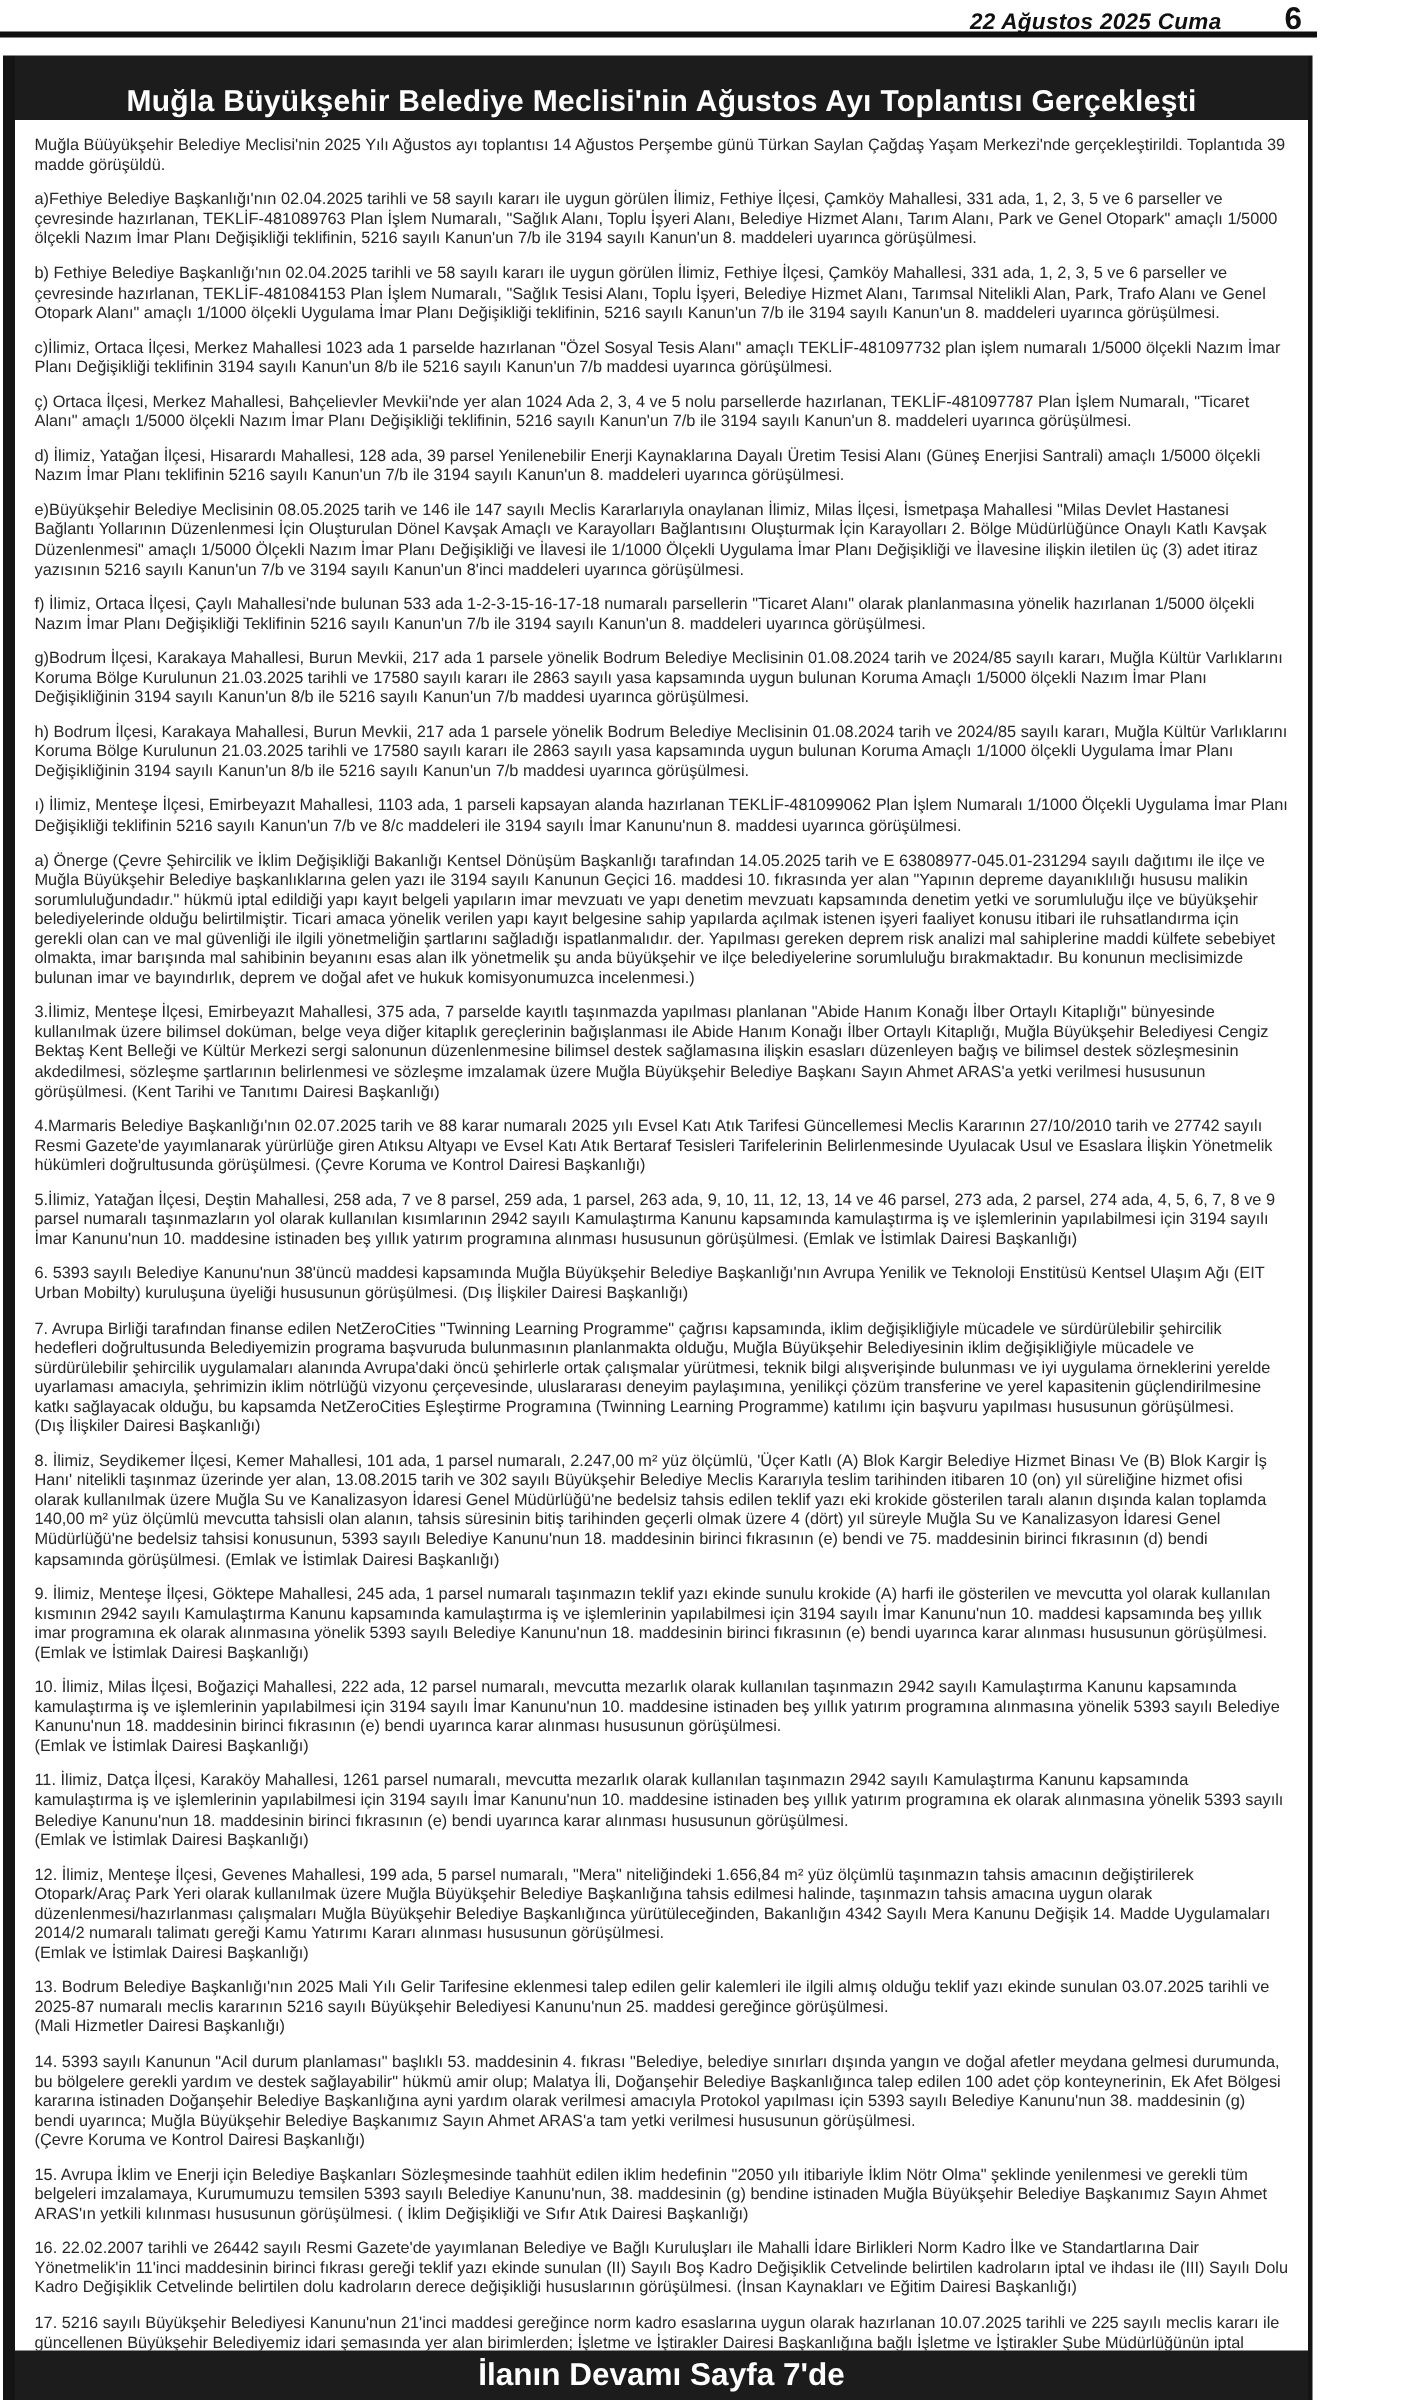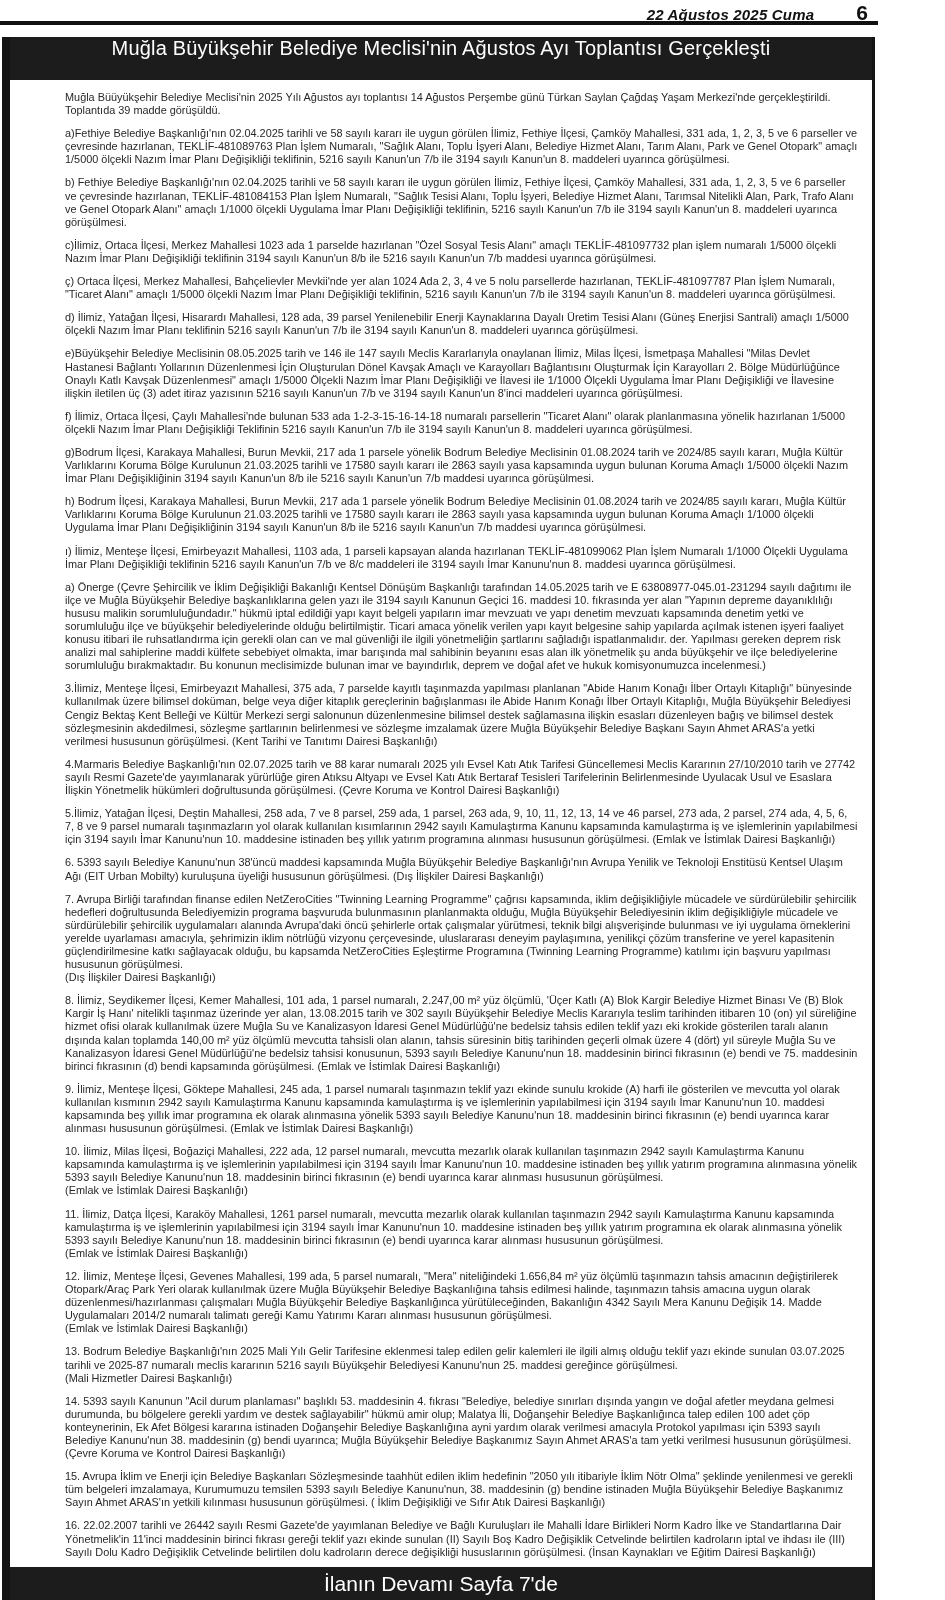--- a/index.html
+++ b/index.html
@@ -50,48 +50,47 @@
     border-right: 3px solid #141414;
     display: flex;
     flex-direction: column;
     background: #ffffff;
   }
   .title-bar {
     background: #1c1c1c;
     color: #ffffff;
     min-height: 43px;
     display: flex;
-    align-items: flex-start;
+    align-items: flex-end;
     justify-content: center;
     font-size: 20px;
-    font-weight: normal;
+    font-weight: bold;
     letter-spacing: 0.2px;
   }
   .box-body {
     flex: 1 1 auto;
     overflow: hidden;
     padding: 11px 13px 0 13px;
     font-size: 10.9px;
     line-height: 13.1px;
-    margin-left: 42px;
   }
   .box-body p {
     margin: 0 0 10px 0;
     white-space: pre-line;
     text-align: left;
   }
   .footer-bar {
     background: #1c1c1c;
     color: #ffffff;
     min-height: 33px;
     display: flex;
     align-items: center;
     justify-content: center;
     font-size: 21px;
-    font-weight: normal;
+    font-weight: bold;
   }
 </style>
 </head>
 <body>
 
 <div class="page">
 
   <div class="masthead">
     <span class="date">22 Ağustos 2025 Cuma</span>
     <span class="pagenum">6</span>
@@ -106,21 +105,21 @@
 
     <div class="box-body">
       <p>Muğla Büüyükşehir Belediye Meclisi'nin 2025 Yılı Ağustos ayı toplantısı 14 Ağustos Perşembe günü Türkan Saylan Çağdaş Yaşam Merkezi'nde gerçekleştirildi. Toplantıda 39 madde görüşüldü.</p>
       <div>
           <p>a)Fethiye Belediye Başkanlığı'nın 02.04.2025 tarihli ve 58 sayılı kararı ile uygun görülen İlimiz, Fethiye İlçesi, Çamköy Mahallesi, 331 ada, 1, 2, 3, 5 ve 6 parseller ve çevresinde hazırlanan, TEKLİF-481089763 Plan İşlem Numaralı, "Sağlık Alanı, Toplu İşyeri Alanı, Belediye Hizmet Alanı, Tarım Alanı, Park ve Genel Otopark" amaçlı 1/5000 ölçekli Nazım İmar Planı Değişikliği teklifinin, 5216 sayılı Kanun'un 7/b ile 3194 sayılı Kanun'un 8. maddeleri uyarınca görüşülmesi.</p>
           <p>b) Fethiye Belediye Başkanlığı'nın 02.04.2025 tarihli ve 58 sayılı kararı ile uygun görülen İlimiz, Fethiye İlçesi, Çamköy Mahallesi, 331 ada, 1, 2, 3, 5 ve 6 parseller ve çevresinde hazırlanan, TEKLİF-481084153 Plan İşlem Numaralı, "Sağlık Tesisi Alanı, Toplu İşyeri, Belediye Hizmet Alanı, Tarımsal Nitelikli Alan, Park, Trafo Alanı ve Genel Otopark Alanı" amaçlı 1/1000 ölçekli Uygulama İmar Planı Değişikliği teklifinin, 5216 sayılı Kanun'un 7/b ile 3194 sayılı Kanun'un 8. maddeleri uyarınca görüşülmesi.</p>
           <p>c)İlimiz, Ortaca İlçesi, Merkez Mahallesi 1023 ada 1 parselde hazırlanan "Özel Sosyal Tesis Alanı" amaçlı TEKLİF-481097732 plan işlem numaralı 1/5000 ölçekli Nazım İmar Planı Değişikliği teklifinin 3194 sayılı Kanun'un 8/b ile 5216 sayılı Kanun'un 7/b maddesi uyarınca görüşülmesi.</p>
           <p>ç) Ortaca İlçesi, Merkez Mahallesi, Bahçelievler Mevkii'nde yer alan 1024 Ada 2, 3, 4 ve 5 nolu parsellerde hazırlanan, TEKLİF-481097787 Plan İşlem Numaralı, "Ticaret Alanı" amaçlı 1/5000 ölçekli Nazım İmar Planı Değişikliği teklifinin, 5216 sayılı Kanun'un 7/b ile 3194 sayılı Kanun'un 8. maddeleri uyarınca görüşülmesi.</p>
           <p>d) İlimiz, Yatağan İlçesi, Hisarardı Mahallesi, 128 ada, 39 parsel Yenilenebilir Enerji Kaynaklarına Dayalı Üretim Tesisi Alanı (Güneş Enerjisi Santrali) amaçlı 1/5000 ölçekli Nazım İmar Planı teklifinin 5216 sayılı Kanun'un 7/b ile 3194 sayılı Kanun'un 8. maddeleri uyarınca görüşülmesi.</p>
           <p>e)Büyükşehir Belediye Meclisinin 08.05.2025 tarih ve 146 ile 147 sayılı Meclis Kararlarıyla onaylanan İlimiz, Milas İlçesi, İsmetpaşa Mahallesi "Milas Devlet Hastanesi Bağlantı Yollarının Düzenlenmesi İçin Oluşturulan Dönel Kavşak Amaçlı ve Karayolları Bağlantısını Oluşturmak İçin Karayolları 2. Bölge Müdürlüğünce Onaylı Katlı Kavşak Düzenlenmesi" amaçlı 1/5000 Ölçekli Nazım İmar Planı Değişikliği ve İlavesi ile 1/1000 Ölçekli Uygulama İmar Planı Değişikliği ve İlavesine ilişkin iletilen üç (3) adet itiraz yazısının 5216 sayılı Kanun'un 7/b ve 3194 sayılı Kanun'un 8'inci maddeleri uyarınca görüşülmesi.</p>
-          <p>f) İlimiz, Ortaca İlçesi, Çaylı Mahallesi'nde bulunan 533 ada 1-2-3-15-16-14-18 numaralı parsellerin "Ticaret Alanı" olarak planlanmasına yönelik hazırlanan 1/5000 ölçekli Nazım İmar Planı Değişikliği Teklifinin 5216 sayılı Kanun'un 7/b ile 3194 sayılı Kanun'un 8. maddeleri uyarınca görüşülmesi.</p>
+          <p>f) İlimiz, Ortaca İlçesi, Çaylı Mahallesi'nde bulunan 533 ada 1-2-3-15-16-17-18 numaralı parsellerin "Ticaret Alanı" olarak planlanmasına yönelik hazırlanan 1/5000 ölçekli Nazım İmar Planı Değişikliği Teklifinin 5216 sayılı Kanun'un 7/b ile 3194 sayılı Kanun'un 8. maddeleri uyarınca görüşülmesi.</p>
           <p>g)Bodrum İlçesi, Karakaya Mahallesi, Burun Mevkii, 217 ada 1 parsele yönelik Bodrum Belediye Meclisinin 01.08.2024 tarih ve 2024/85 sayılı kararı, Muğla Kültür Varlıklarını Koruma Bölge Kurulunun 21.03.2025 tarihli ve 17580 sayılı kararı ile 2863 sayılı yasa kapsamında uygun bulunan Koruma Amaçlı 1/5000 ölçekli Nazım İmar Planı Değişikliğinin 3194 sayılı Kanun'un 8/b ile 5216 sayılı Kanun'un 7/b maddesi uyarınca görüşülmesi.</p>
           <p>h) Bodrum İlçesi, Karakaya Mahallesi, Burun Mevkii, 217 ada 1 parsele yönelik Bodrum Belediye Meclisinin 01.08.2024 tarih ve 2024/85 sayılı kararı, Muğla Kültür Varlıklarını Koruma Bölge Kurulunun 21.03.2025 tarihli ve 17580 sayılı kararı ile 2863 sayılı yasa kapsamında uygun bulunan Koruma Amaçlı 1/1000 ölçekli Uygulama İmar Planı Değişikliğinin 3194 sayılı Kanun'un 8/b ile 5216 sayılı Kanun'un 7/b maddesi uyarınca görüşülmesi.</p>
           <p>ı) İlimiz, Menteşe İlçesi, Emirbeyazıt Mahallesi, 1103 ada, 1 parseli kapsayan alanda hazırlanan TEKLİF-481099062 Plan İşlem Numaralı 1/1000 Ölçekli Uygulama İmar Planı Değişikliği teklifinin 5216 sayılı Kanun'un 7/b ve 8/c maddeleri ile 3194 sayılı İmar Kanunu'nun 8. maddesi uyarınca görüşülmesi.</p>
           <p>a) Önerge (Çevre Şehircilik ve İklim Değişikliği Bakanlığı Kentsel Dönüşüm Başkanlığı tarafından 14.05.2025 tarih ve E 63808977-045.01-231294 sayılı dağıtımı ile ilçe ve Muğla Büyükşehir Belediye başkanlıklarına gelen yazı ile 3194 sayılı Kanunun Geçici 16. maddesi 10. fıkrasında yer alan "Yapının depreme dayanıklılığı hususu malikin sorumluluğundadır." hükmü iptal edildiği yapı kayıt belgeli yapıların imar mevzuatı ve yapı denetim mevzuatı kapsamında denetim yetki ve sorumluluğu ilçe ve büyükşehir belediyelerinde olduğu belirtilmiştir. Ticari amaca yönelik verilen yapı kayıt belgesine sahip yapılarda açılmak istenen işyeri faaliyet konusu itibari ile ruhsatlandırma için gerekli olan can ve mal güvenliği ile ilgili yönetmeliğin şartlarını sağladığı ispatlanmalıdır. der. Yapılması gereken deprem risk analizi mal sahiplerine maddi külfete sebebiyet olmakta, imar barışında mal sahibinin beyanını esas alan ilk yönetmelik şu anda büyükşehir ve ilçe belediyelerine sorumluluğu bırakmaktadır. Bu konunun meclisimizde bulunan imar ve bayındırlık, deprem ve doğal afet ve hukuk komisyonumuzca incelenmesi.)</p>
           <p>3.İlimiz, Menteşe İlçesi, Emirbeyazıt Mahallesi, 375 ada, 7 parselde kayıtlı taşınmazda yapılması planlanan "Abide Hanım Konağı İlber Ortaylı Kitaplığı" bünyesinde kullanılmak üzere bilimsel doküman, belge veya diğer kitaplık gereçlerinin bağışlanması ile Abide Hanım Konağı İlber Ortaylı Kitaplığı, Muğla Büyükşehir Belediyesi Cengiz Bektaş Kent Belleği ve Kültür Merkezi sergi salonunun düzenlenmesine bilimsel destek sağlamasına ilişkin esasları düzenleyen bağış ve bilimsel destek sözleşmesinin akdedilmesi, sözleşme şartlarının belirlenmesi ve sözleşme imzalamak üzere Muğla Büyükşehir Belediye Başkanı Sayın Ahmet ARAS'a yetki verilmesi hususunun görüşülmesi. (Kent Tarihi ve Tanıtımı Dairesi Başkanlığı)</p>
           <p>4.Marmaris Belediye Başkanlığı'nın 02.07.2025 tarih ve 88 karar numaralı 2025 yılı Evsel Katı Atık Tarifesi Güncellemesi Meclis Kararının 27/10/2010 tarih ve 27742 sayılı Resmi Gazete'de yayımlanarak yürürlüğe giren Atıksu Altyapı ve Evsel Katı Atık Bertaraf Tesisleri Tarifelerinin Belirlenmesinde Uyulacak Usul ve Esaslara İlişkin Yönetmelik hükümleri doğrultusunda görüşülmesi. (Çevre Koruma ve Kontrol Dairesi Başkanlığı)</p>
           <p>5.İlimiz, Yatağan İlçesi, Deştin Mahallesi, 258 ada, 7 ve 8 parsel, 259 ada, 1 parsel, 263 ada, 9, 10, 11, 12, 13, 14 ve 46 parsel, 273 ada, 2 parsel, 274 ada, 4, 5, 6, 7, 8 ve 9 parsel numaralı taşınmazların yol olarak kullanılan kısımlarının 2942 sayılı Kamulaştırma Kanunu kapsamında kamulaştırma iş ve işlemlerinin yapılabilmesi için 3194 sayılı İmar Kanunu'nun 10. maddesine istinaden beş yıllık yatırım programına alınması hususunun görüşülmesi. (Emlak ve İstimlak Dairesi Başkanlığı)</p>
           <p>6. 5393 sayılı Belediye Kanunu'nun 38'üncü maddesi kapsamında Muğla Büyükşehir Belediye Başkanlığı'nın Avrupa Yenilik ve Teknoloji Enstitüsü Kentsel Ulaşım Ağı (EIT Urban Mobilty) kuruluşuna üyeliği hususunun görüşülmesi. (Dış İlişkiler Dairesi Başkanlığı)</p>
           <p>7. Avrupa Birliği tarafından finanse edilen NetZeroCities "Twinning Learning Programme" çağrısı kapsamında, iklim değişikliğiyle mücadele ve sürdürülebilir şehircilik hedefleri doğrultusunda Belediyemizin programa başvuruda bulunmasının planlanmakta olduğu, Muğla Büyükşehir Belediyesinin iklim değişikliğiyle mücadele ve sürdürülebilir şehircilik uygulamaları alanında Avrupa'daki öncü şehirlerle ortak çalışmalar yürütmesi, teknik bilgi alışverişinde bulunması ve iyi uygulama örneklerini yerelde uyarlaması amacıyla, şehrimizin iklim nötrlüğü vizyonu çerçevesinde, uluslararası deneyim paylaşımına, yenilikçi çözüm transferine ve yerel kapasitenin güçlendirilmesine katkı sağlayacak olduğu, bu kapsamda NetZeroCities Eşleştirme Programına (Twinning Learning Programme) katılımı için başvuru yapılması hususunun görüşülmesi.
 (Dış İlişkiler Dairesi Başkanlığı)</p>

